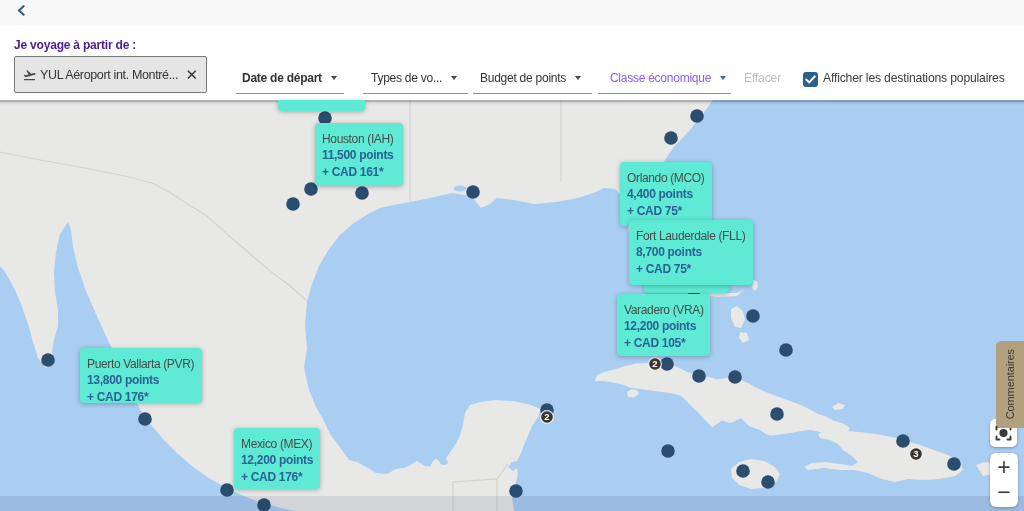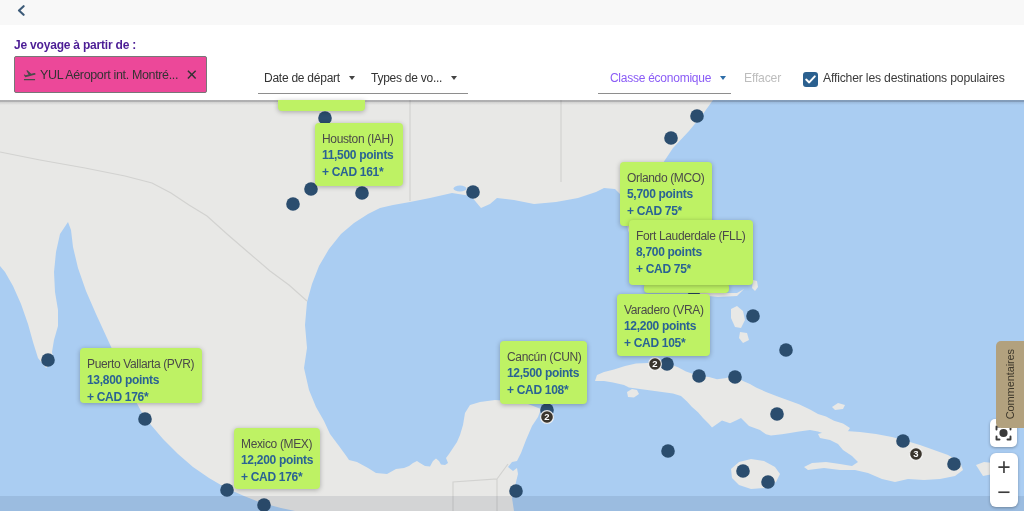--- a/index.html
+++ b/index.html
@@ -5,41 +5,41 @@
 <style>
   * { margin:0; padding:0; box-sizing:border-box; }
   html,body { width:1024px; height:511px; overflow:hidden; background:#fff;
     font-family:"Liberation Sans", sans-serif; }
   .abs { position:absolute; }
   #stage { position:relative; width:1024px; height:511px; }
   
   #topstrip { left:0; top:0; width:1024px; height:25px; background:#f8f8f8; }
   #lbl-voyage { left:14px; top:38px; font-size:12px; line-height:15px; letter-spacing:-0.2px; font-weight:bold; color:#4c1d95; }
   #originbox { left:14px; top:56px; width:193px; height:37px; border:1px solid #777;
-    border-radius:2px; background:#ec4899; display:flex; align-items:center; }
+    border-radius:2px; background:#e5e5e5; display:flex; align-items:center; }
   #originbox .txt { font-size:12.5px; letter-spacing:-0.35px; color:#333; white-space:nowrap; }
   #originbox .x { margin-left:auto; margin-right:8px; font-size:15px; color:#333; }
   .filter { position:absolute; top:64px; height:29.5px; border-bottom:1.5px solid #8e8e8e;
     font-size:12px; letter-spacing:-0.25px; color:#333; line-height:29.5px; white-space:nowrap; }
   .filter .caret { display:inline-block; width:0; height:0; border-left:3.5px solid transparent;
     border-right:3.5px solid transparent; border-top:4.5px solid #444; margin-left:9px;
     vertical-align:middle; margin-top:-2px; }
   #f-classe { color:#8b5cf6;text-align:center; }
   #f-classe .caret { border-top-color:#2d6da8; }
   #effacer { left:744px; top:71px; font-size:12.2px; line-height:15px; letter-spacing:-0.2px; color:#bdbdbd; }
   #chk { left:803px; top:72px; width:15px; height:15px; background:#2b608f; border-radius:3px; }
   #chk-label { left:823px; top:71px; font-size:12.2px; line-height:15px; letter-spacing:-0.18px; color:#3b3b3b; white-space:nowrap; }
   
   #map { left:0; top:100px; width:1024px; height:411px; background:#aacdf2; }
   #mapshadow { left:0; top:100px; width:1024px; height:5px;
     background:linear-gradient(rgba(30,30,40,0.28) 0px, rgba(30,30,40,0.28) 1.5px,
       rgba(30,30,40,0.10) 2.5px, rgba(30,30,40,0) 100%); }
   #bottomband { left:0; top:496px; width:1024px; height:15px; background:rgba(25,40,70,0.10); }
   
-  .tip { position:absolute; background:#bef264; border-radius:4px;
+  .tip { position:absolute; background:#5eead4; border-radius:4px;
     box-shadow:0 1px 5px rgba(0,0,0,0.28); padding:8px 7px; font-size:12px;
     letter-spacing:-0.35px; line-height:16.3px; color:#4a4a4a; white-space:nowrap; }
   .tip b { display:block; color:#2a6294; font-weight:bold; letter-spacing:-0.3px; }
   
   #fbtab { left:996px; top:341px; width:28px; height:87px; background:#b2a17e;
     border-radius:5px 0 0 5px; display:flex; align-items:center; justify-content:center; }
   #fbtab span { writing-mode:vertical-rl; transform:rotate(180deg); font-size:11px;
     color:#3e382b; white-space:nowrap; letter-spacing:-0.1px; }
   .mapbtn { position:absolute; background:#fff; border-radius:5px;
     box-shadow:0 1px 3px rgba(0,0,0,0.3); }
@@ -154,25 +154,24 @@
       <circle cx="547" cy="417" r="6.4" fill="#3a352d" stroke="rgba(255,255,255,0.85)" stroke-width="1.2"></circle>
       <text x="547" y="420.3" fill="#fff">2</text>
       <circle cx="916" cy="454" r="6.4" fill="#3a352d" stroke="rgba(255,255,255,0.85)" stroke-width="1.2"></circle>
       <text x="916" y="457.3" fill="#fff">3</text>
     </g>
   </svg>
   <div id="mapshadow" class="abs"></div>
 
   <div class="tip" style="left:278px; top:100px; width:87px; height:11px; border-radius:0 0 4px 4px; padding:0;"></div>
   <div class="tip" style="left:315px; top:123px; width:88px; height:63px;">Houston (IAH)<b>11,500 points</b><b>+ CAD 161*</b></div>
-  <div class="tip" style="left:620px; top:162px; width:92px; height:64px;">Orlando (MCO)<b>5,700 points</b><b>+ CAD 75*</b></div>
+  <div class="tip" style="left:620px; top:162px; width:92px; height:64px;">Orlando (MCO)<b>4,400 points</b><b>+ CAD 75*</b></div>
   <div class="tip" style="left:644px; top:283px; width:85px; height:10px; padding:0;"></div>
   <div class="tip" style="left:629px; top:220px; width:124px; height:65px;">Fort Lauderdale (FLL)<b>8,700 points</b><b>+ CAD 75*</b></div>
   <div class="tip" style="left:617px; top:294px; width:93px; height:62px;">Varadero (VRA)<b>12,200 points</b><b>+ CAD 105*</b></div>
-  <div class="tip" style="left:500px; top:341px; width:87px; height:63px;">Cancún (CUN)<b>12,500 points</b><b>+ CAD 108*</b></div>
   <div class="tip" style="left:80px; top:348px; width:122px; height:55px;">Puerto Vallarta (PVR)<b>13,800 points</b><b>+ CAD 176*</b></div>
   <div class="tip" style="left:234px; top:380px; width:86px; height:61px;margin-top:48px;">Mexico (MEX)<b>12,200 points</b><b>+ CAD 176*</b></div>
 
   <div id="bottomband" class="abs"></div>
 
   <div id="shot" class="mapbtn">
     <svg width="27" height="28" viewBox="0 0 27 28">
       <g fill="none" stroke="#3a3a3a" stroke-width="1.9" stroke-linecap="round" stroke-linejoin="round">
         <path d="M6.5,10.5 L6.5,7.5 L9.5,7.5"></path>
         <path d="M17.5,7.5 L20.5,7.5 L20.5,10.5"></path>
@@ -195,22 +194,23 @@
     <path d="M6.6,1.2 L2,5.5 L6.6,9.8" fill="none" stroke="#3c5a78" stroke-width="2.1" stroke-linecap="round" stroke-linejoin="round"></path>
   </svg>
   <div id="lbl-voyage" class="abs">Je voyage à partir de :</div>
   <div id="originbox" class="abs">
     <svg style="margin-left:7px; flex:0 0 auto;" width="15" height="14" viewBox="0 0 24 24">
       <path fill="#4a4a4a" d="M2.5 19h19v2h-19zM22.07 9.64c-.21-.8-1.04-1.28-1.84-1.06L14.92 10 8.46 3.98l-1.93.51 3.87 6.7-4.97 1.33-1.84-1.45-1.45.39 1.82 3.16.77 1.33 1.6-.43 5.31-1.42 4.35-1.16 5.31-1.42c.81-.23 1.28-1.05 1.07-1.85z"></path>
     </svg>
     <span class="txt" style="margin-left:3px;">YUL Aéroport int. Montré...</span>
     <span class="x">✕</span>
   </div>
-  <div class="filter" style="left:258px; width:108px; padding-left:6px;">Date de départ<span class="caret"></span></div>
+  <div class="filter" style="left:236px; width:108px; padding-left:6px;font-weight:bold;">Date de départ<span class="caret"></span></div>
   <div class="filter" style="left:363px; width:105px; padding-left:8px;">Types de vo...<span class="caret"></span></div>
+  <div class="filter" style="left:473px; width:119px; padding-left:7px;">Budget de points<span class="caret"></span></div>
   <div class="filter" id="f-classe" style="left:598px; width:133px; padding-left:7px;">Classe économique<span class="caret"></span></div>
   <div id="effacer" class="abs">Effacer</div>
   <div id="chk" class="abs">
     <svg width="15" height="15" viewBox="0 0 15 15">
       <path d="M3.2,7.6 L6.2,10.4 L11.8,4.4" fill="none" stroke="#fff" stroke-width="2" stroke-linecap="round" stroke-linejoin="round"></path>
     </svg>
   </div>
   <div id="chk-label" class="abs">Afficher les destinations populaires</div>
 </div>
 

